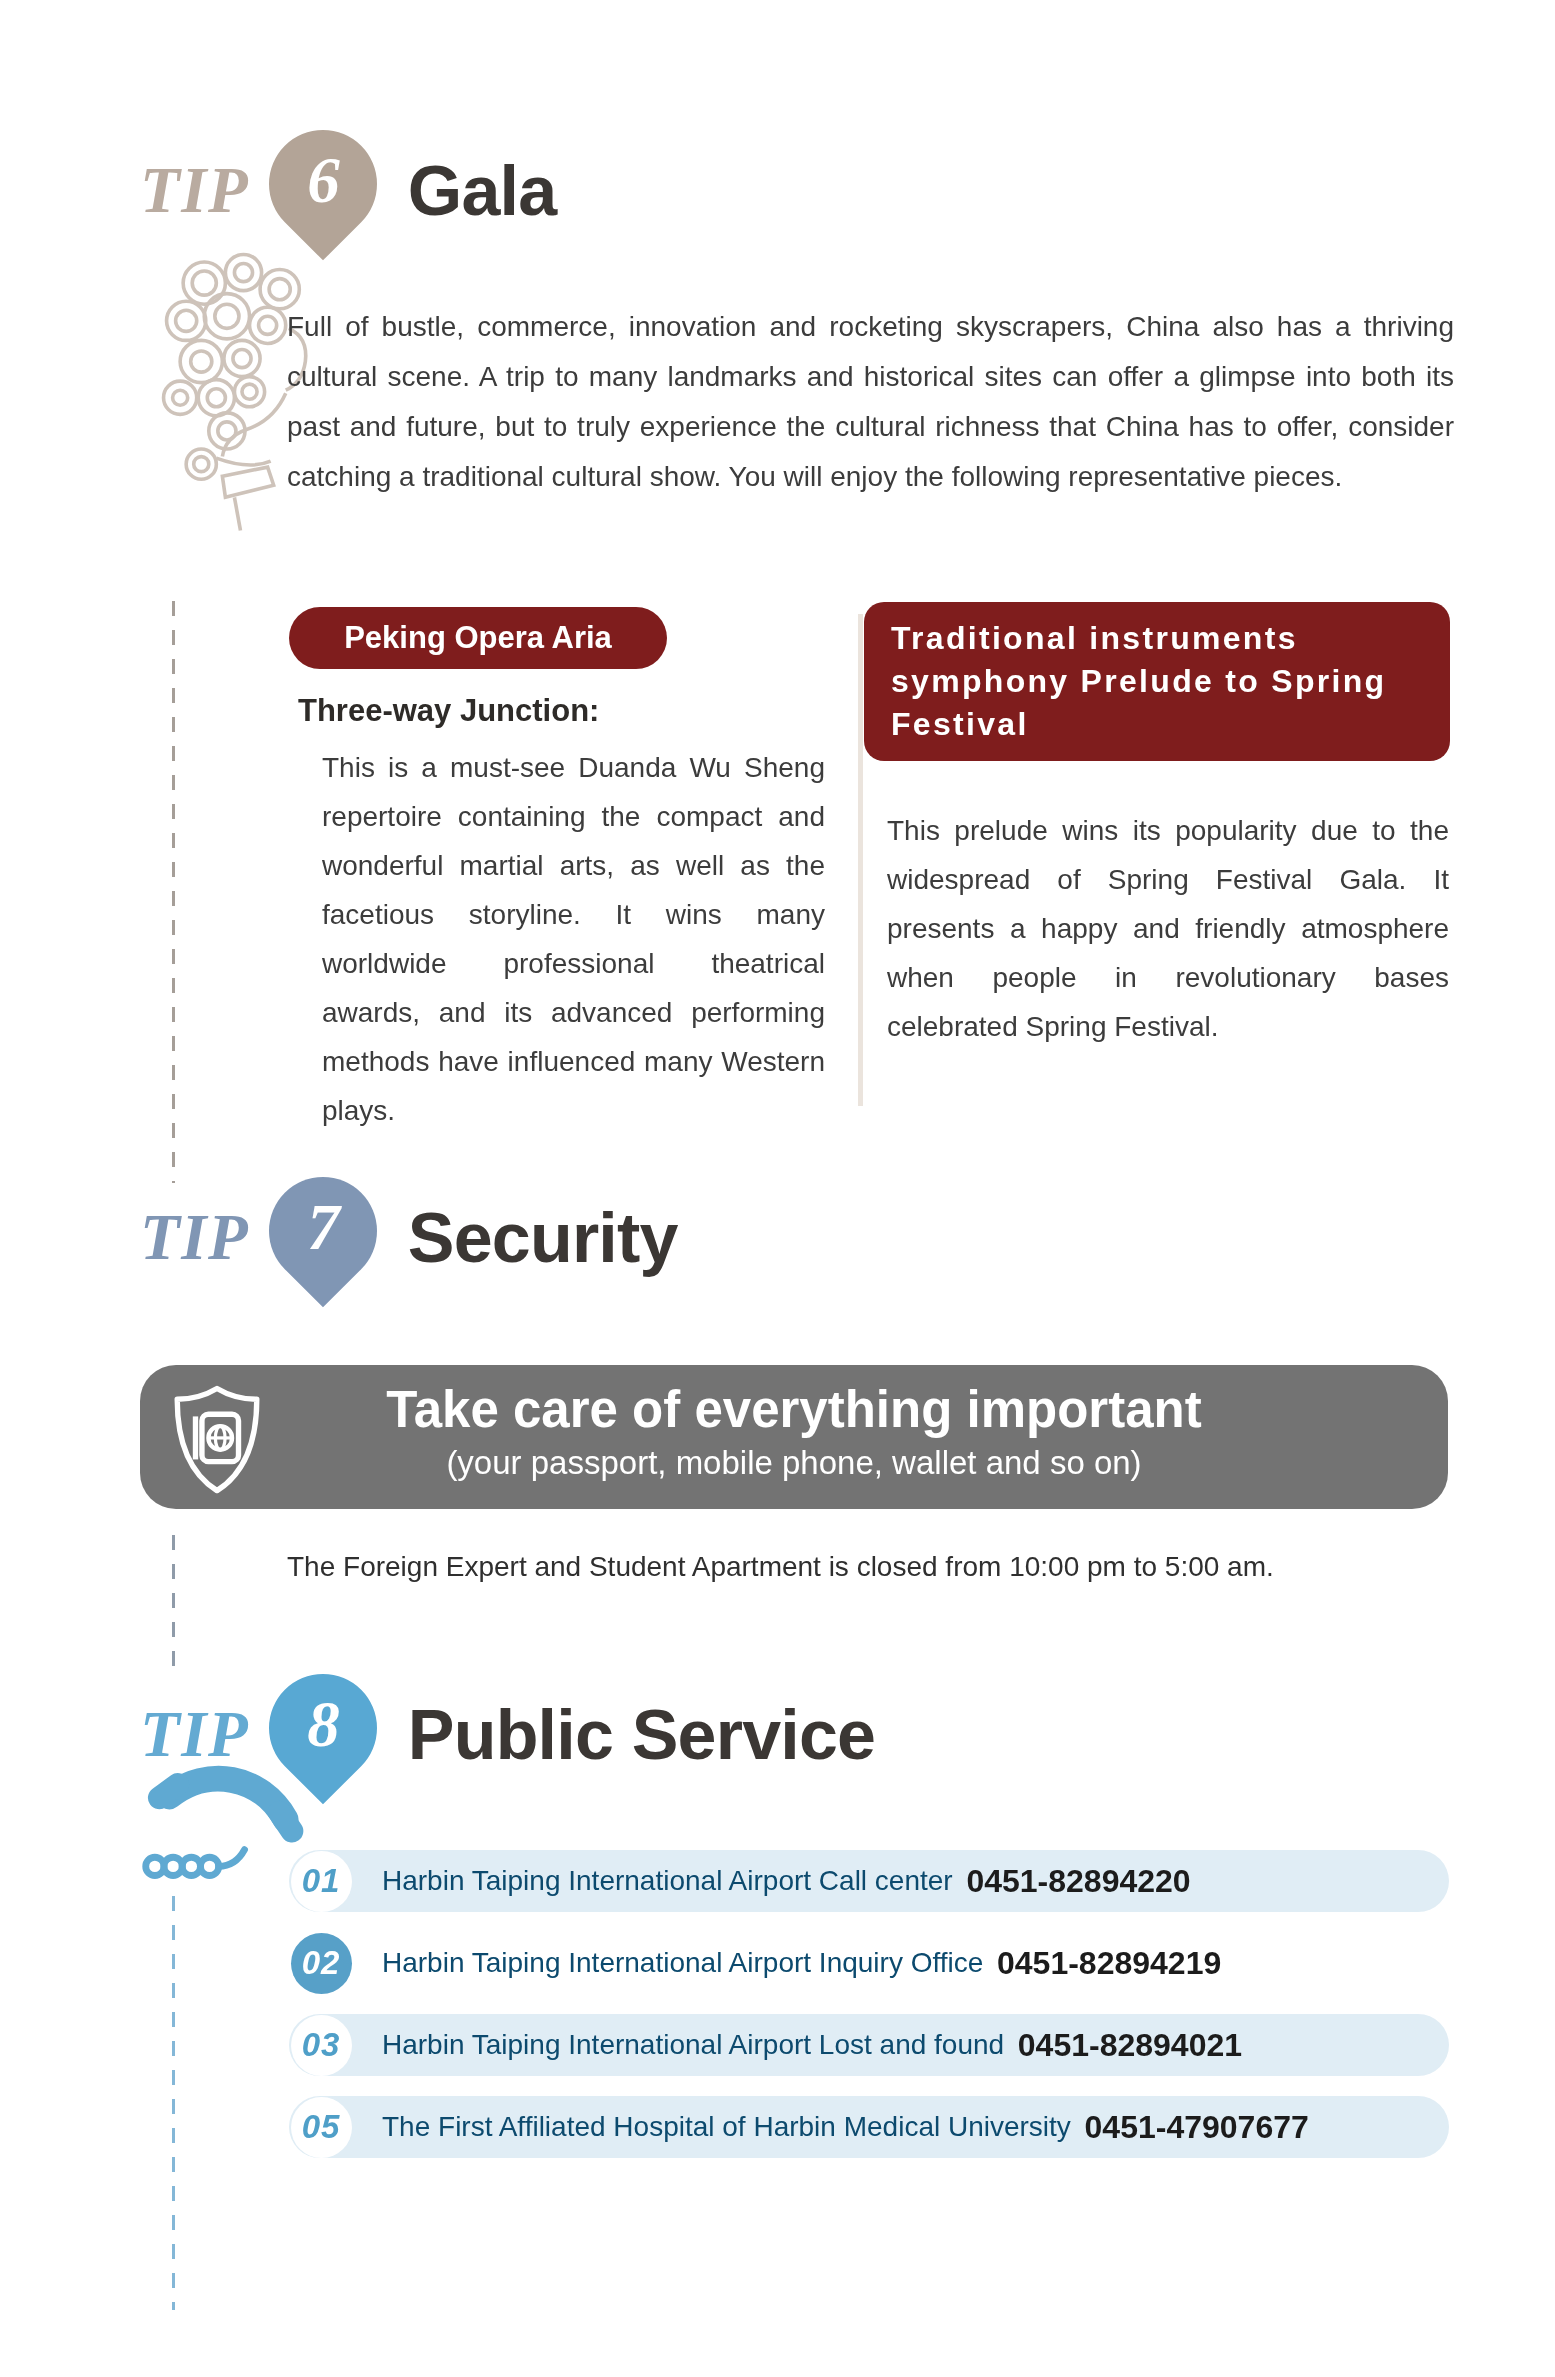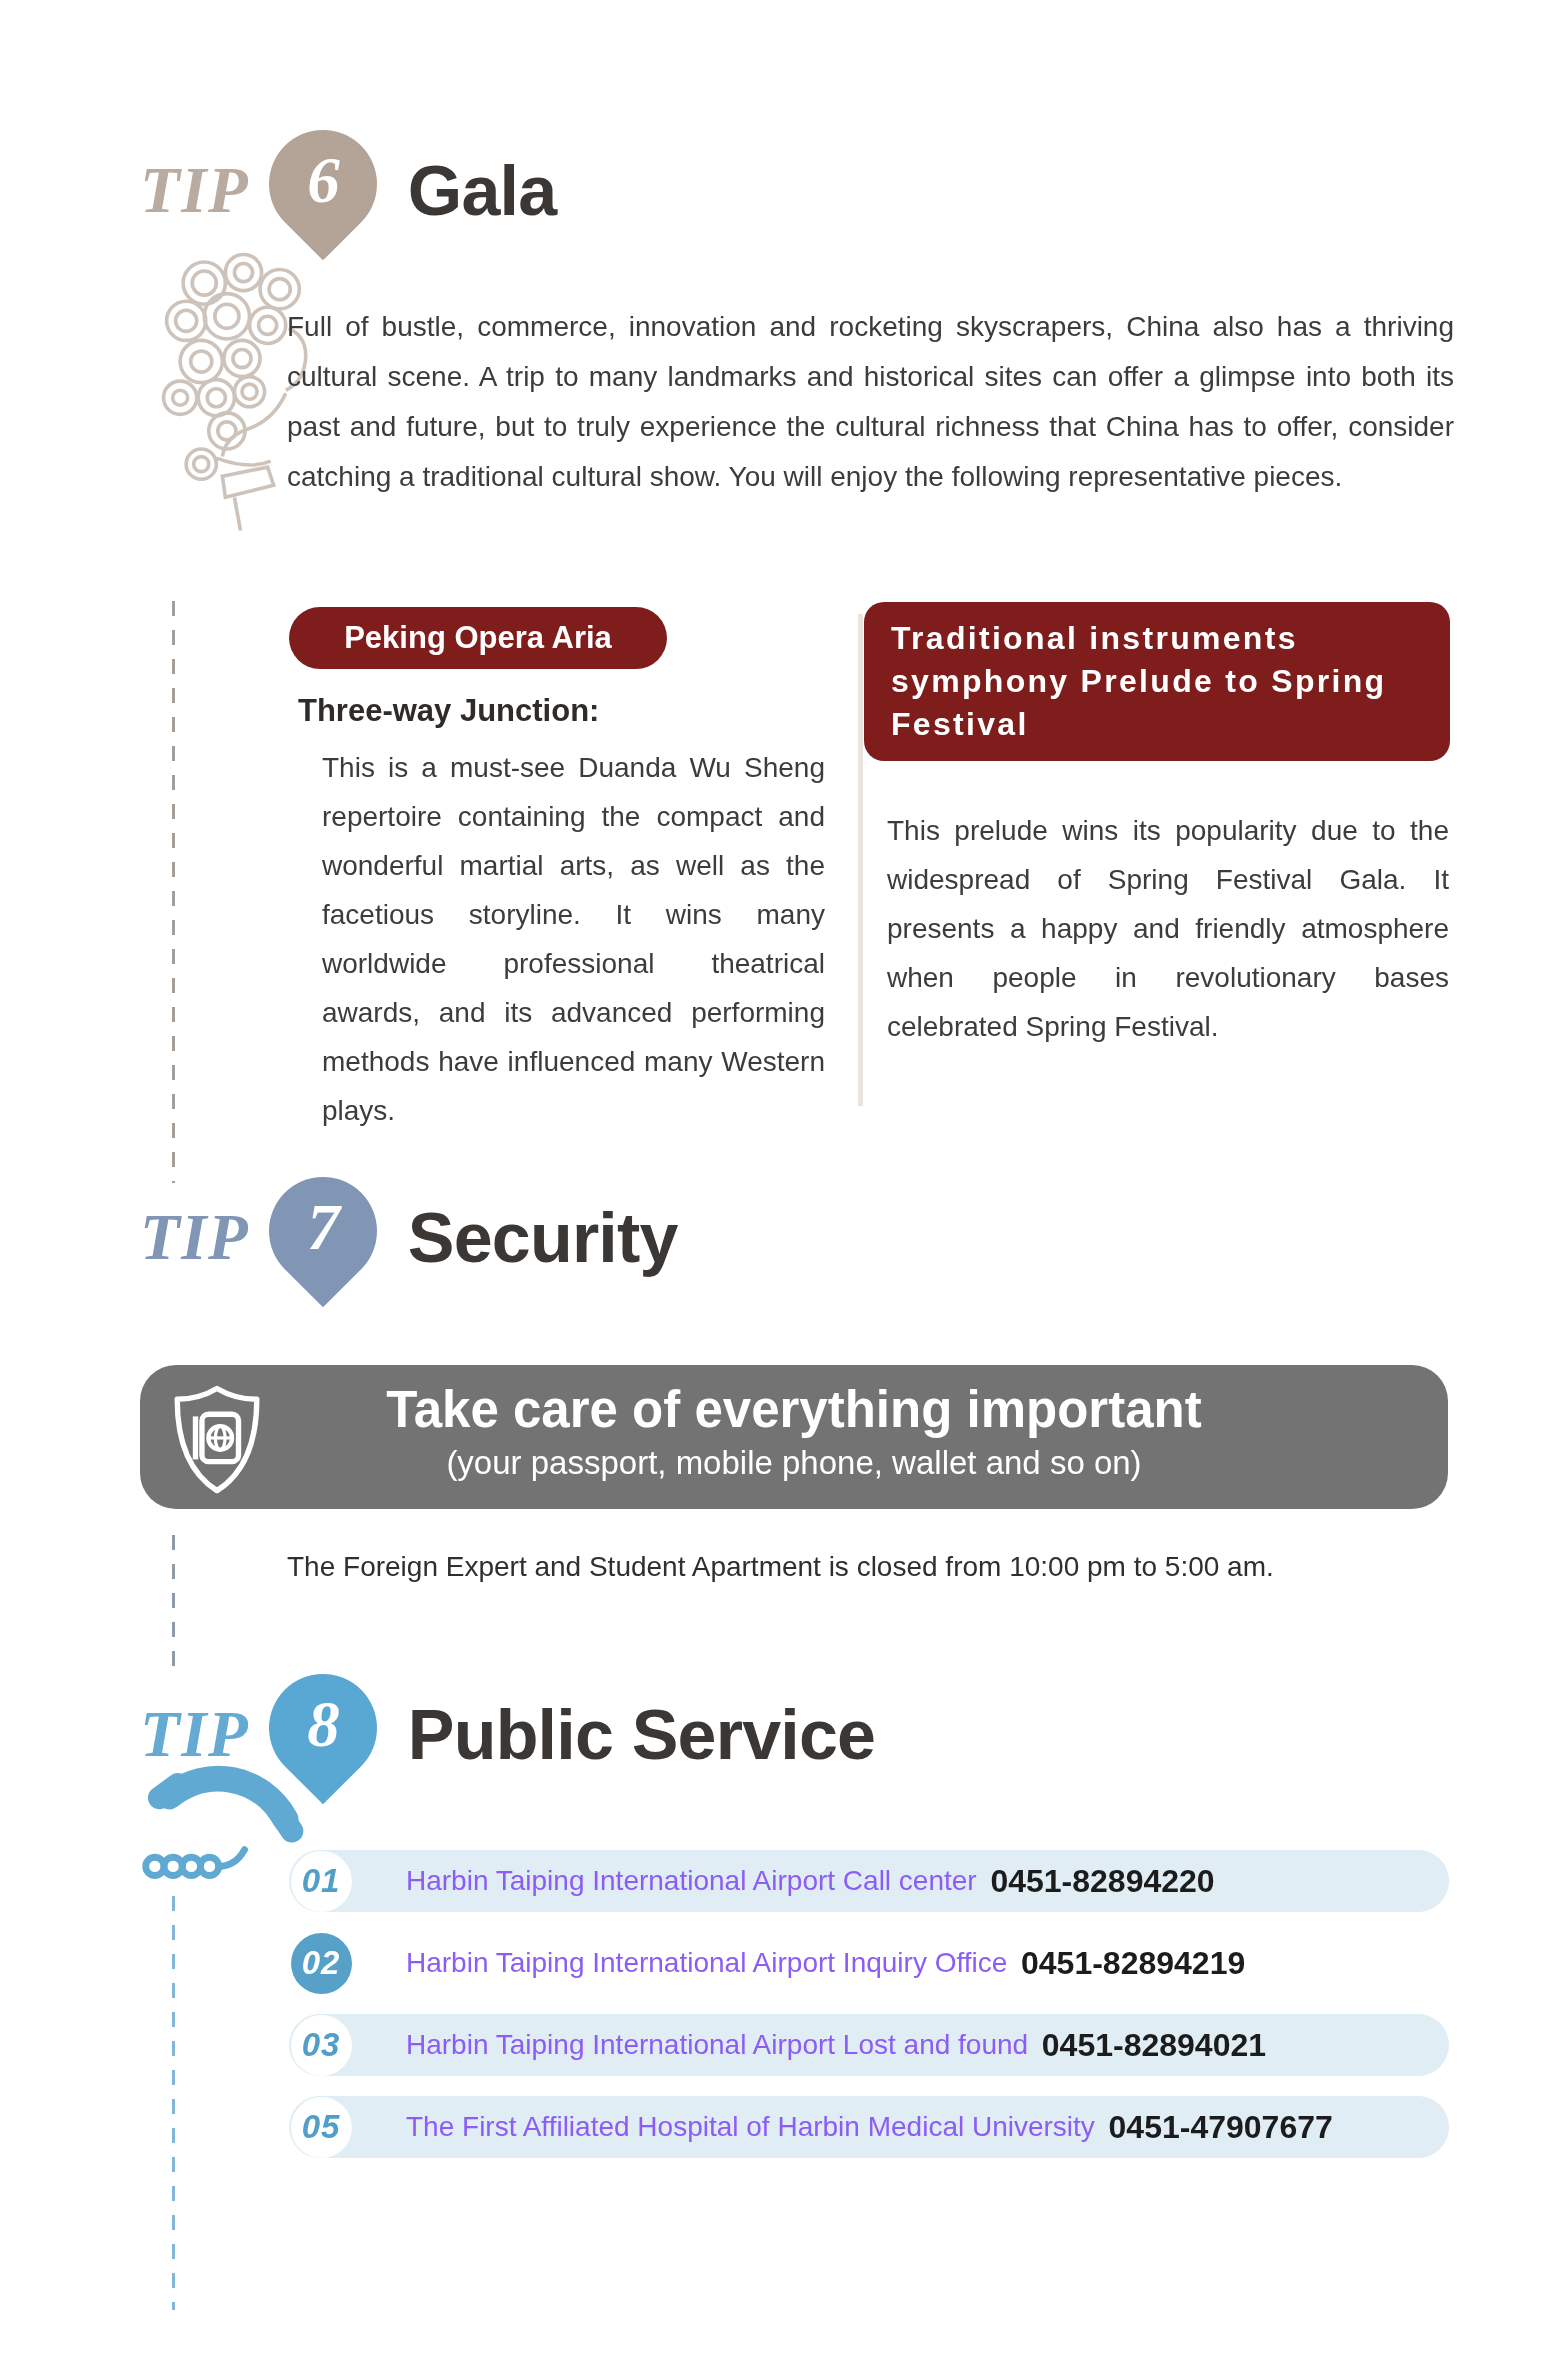--- a/index.html
+++ b/index.html
@@ -61,21 +61,21 @@
   .phone-icon { position:absolute; left:135px; top:1760px; }
   .ps-list { position:absolute; left:289px; top:1850px; width:1160px; }
   .ps-row { position:relative; height:62px; margin-bottom:20px; }
   .ps-row.shaded { background:#e0edf5; border-radius:35px; }
   .num-badge { position:absolute; left:1.5px; top:0.8px; width:61px; height:61px; border-radius:50%;
                display:flex; align-items:center; justify-content:center;
                font-size:33px; font-weight:bold; letter-spacing:0.8px;font-style:italic; }
   .num-badge.light { background:#ffffff; color:#4f9fc8; }
   .num-badge.solid { background:#57a0c8; color:#ffffff; }
   .ps-text { position:absolute; left:93px; top:0; height:62px; display:flex; align-items:center; white-space:nowrap; }
-  .ps-name { font-size:28px; color:#8b5cf6;margin-left:24px; }
+  .ps-name { font-size:28px; color:#0c4a6e; }
   .ps-phone { font-size:32px; font-weight:bold; color:#1c1c1c; margin-left:13.7px; }
 </style>
 </head>
 <body>
 
 <div class="page">
 
   <div class="tip-header tip6" style="top:128px;">
     <span class="tip-label">TIP</span>
     <span class="pin-wrap">

